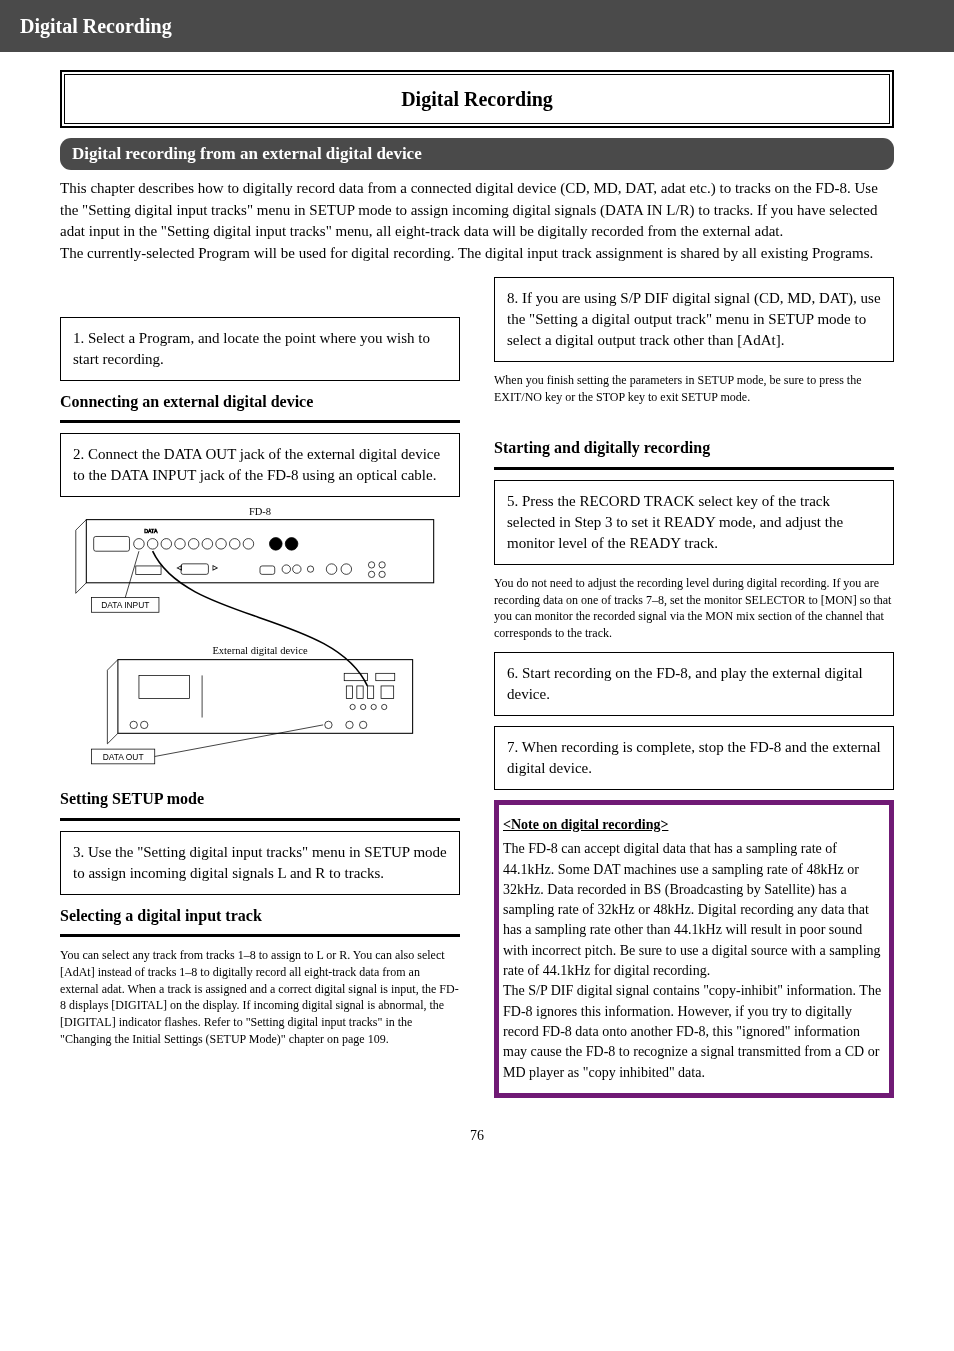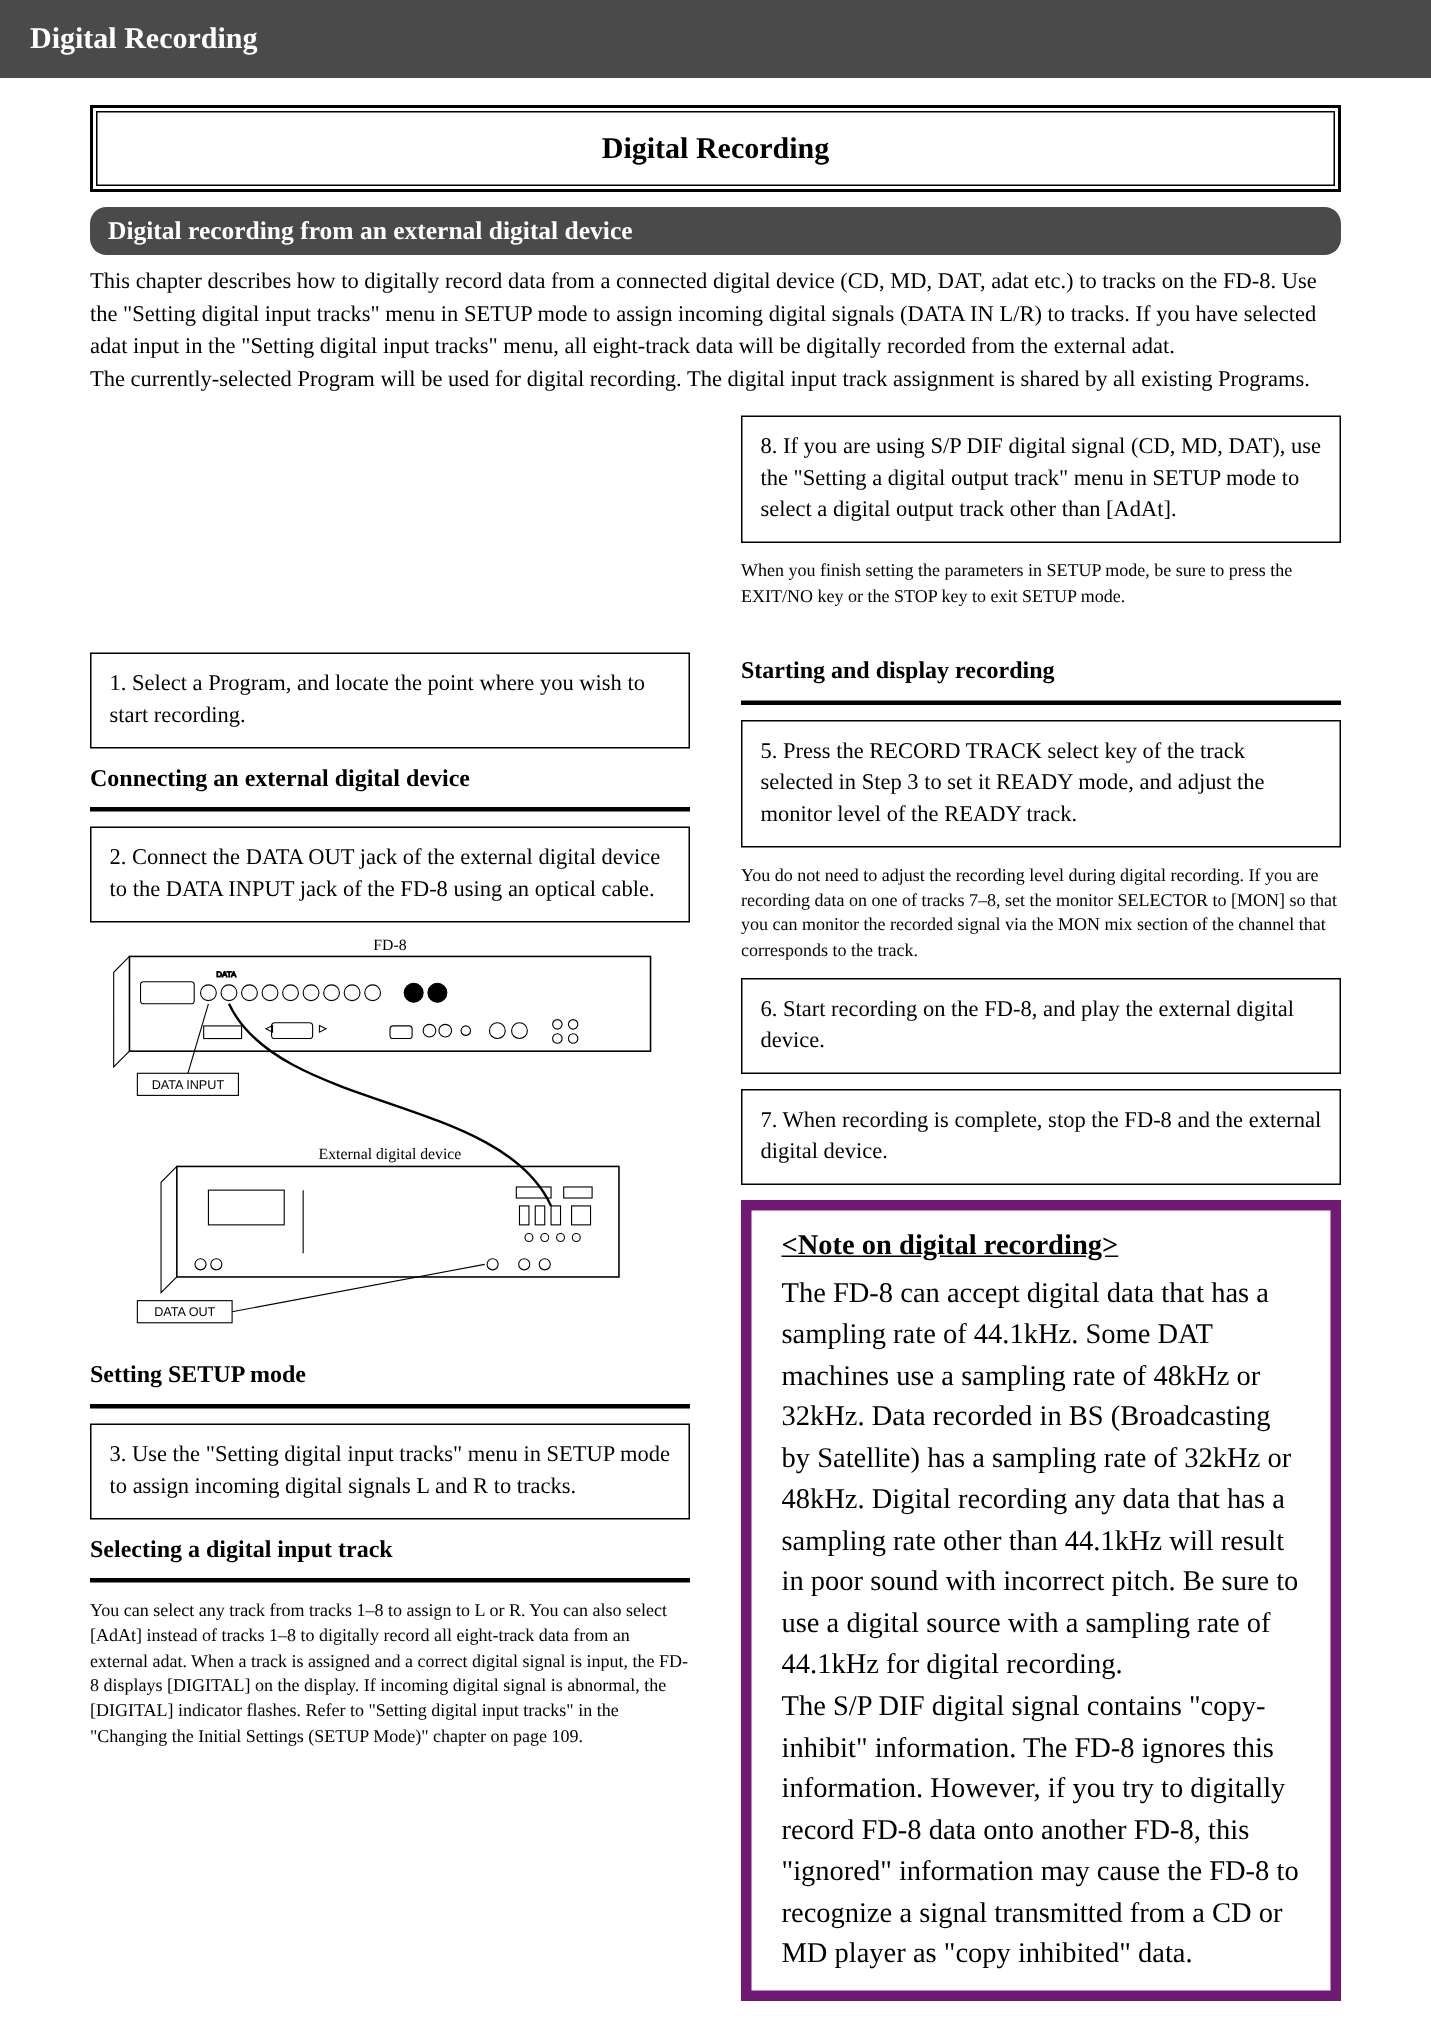--- a/index.html
+++ b/index.html
@@ -69,23 +69,23 @@
     border-bottom: 3px solid #000;
     padding-bottom: 7px;
     margin: 4px 0 10px 0;
   }
   .body-note {
     font-size: 12px;
     line-height: 1.4;
     margin-bottom: 10px;
   }
   .note-box {
-    border: 7px solid #701a75;
-    padding: 10px 20px;
-    font-size: 19px;
+    border: 5px solid #701a75;
+    padding: 10px 4px;
+    font-size: 14px;
     line-height: 1.45;
   }
   .note-title {
     font-weight: bold;
     text-decoration: underline;
     margin-bottom: 4px;
   }
   .diagram {
     width: 100%;
     display: block;
@@ -207,21 +207,21 @@
     </div>
 
     <div class="col">
 
       <div class="step-box">8. If you are using S/P DIF digital signal (CD, MD, DAT), use the "Setting a digital output track" menu in SETUP mode to select a digital output track other than [AdAt].</div>
 
       <p class="body-note">When you finish setting the parameters in SETUP mode, be sure to press the EXIT/NO key or the STOP key to exit SETUP mode.</p>
 
       <div class="divider-gap"></div>
 
-      <div class="sub-heading">Starting and display recording</div>
+      <div class="sub-heading">Starting and digitally recording</div>
 
       <div class="step-box">5. Press the RECORD TRACK select key of the track selected in Step 3 to set it READY mode, and adjust the monitor level of the READY track.</div>
 
       <p class="body-note">You do not need to adjust the recording level during digital recording. If you are recording data on one of tracks 7–8, set the monitor SELECTOR to [MON] so that you can monitor the recorded signal via the MON mix section of the channel that corresponds to the track.</p>
 
       <div class="step-box">6. Start recording on the FD-8, and play the external digital device.</div>
 
       <div class="step-box">7. When recording is complete, stop the FD-8 and the external digital device.</div>
 
       <div class="note-box">

